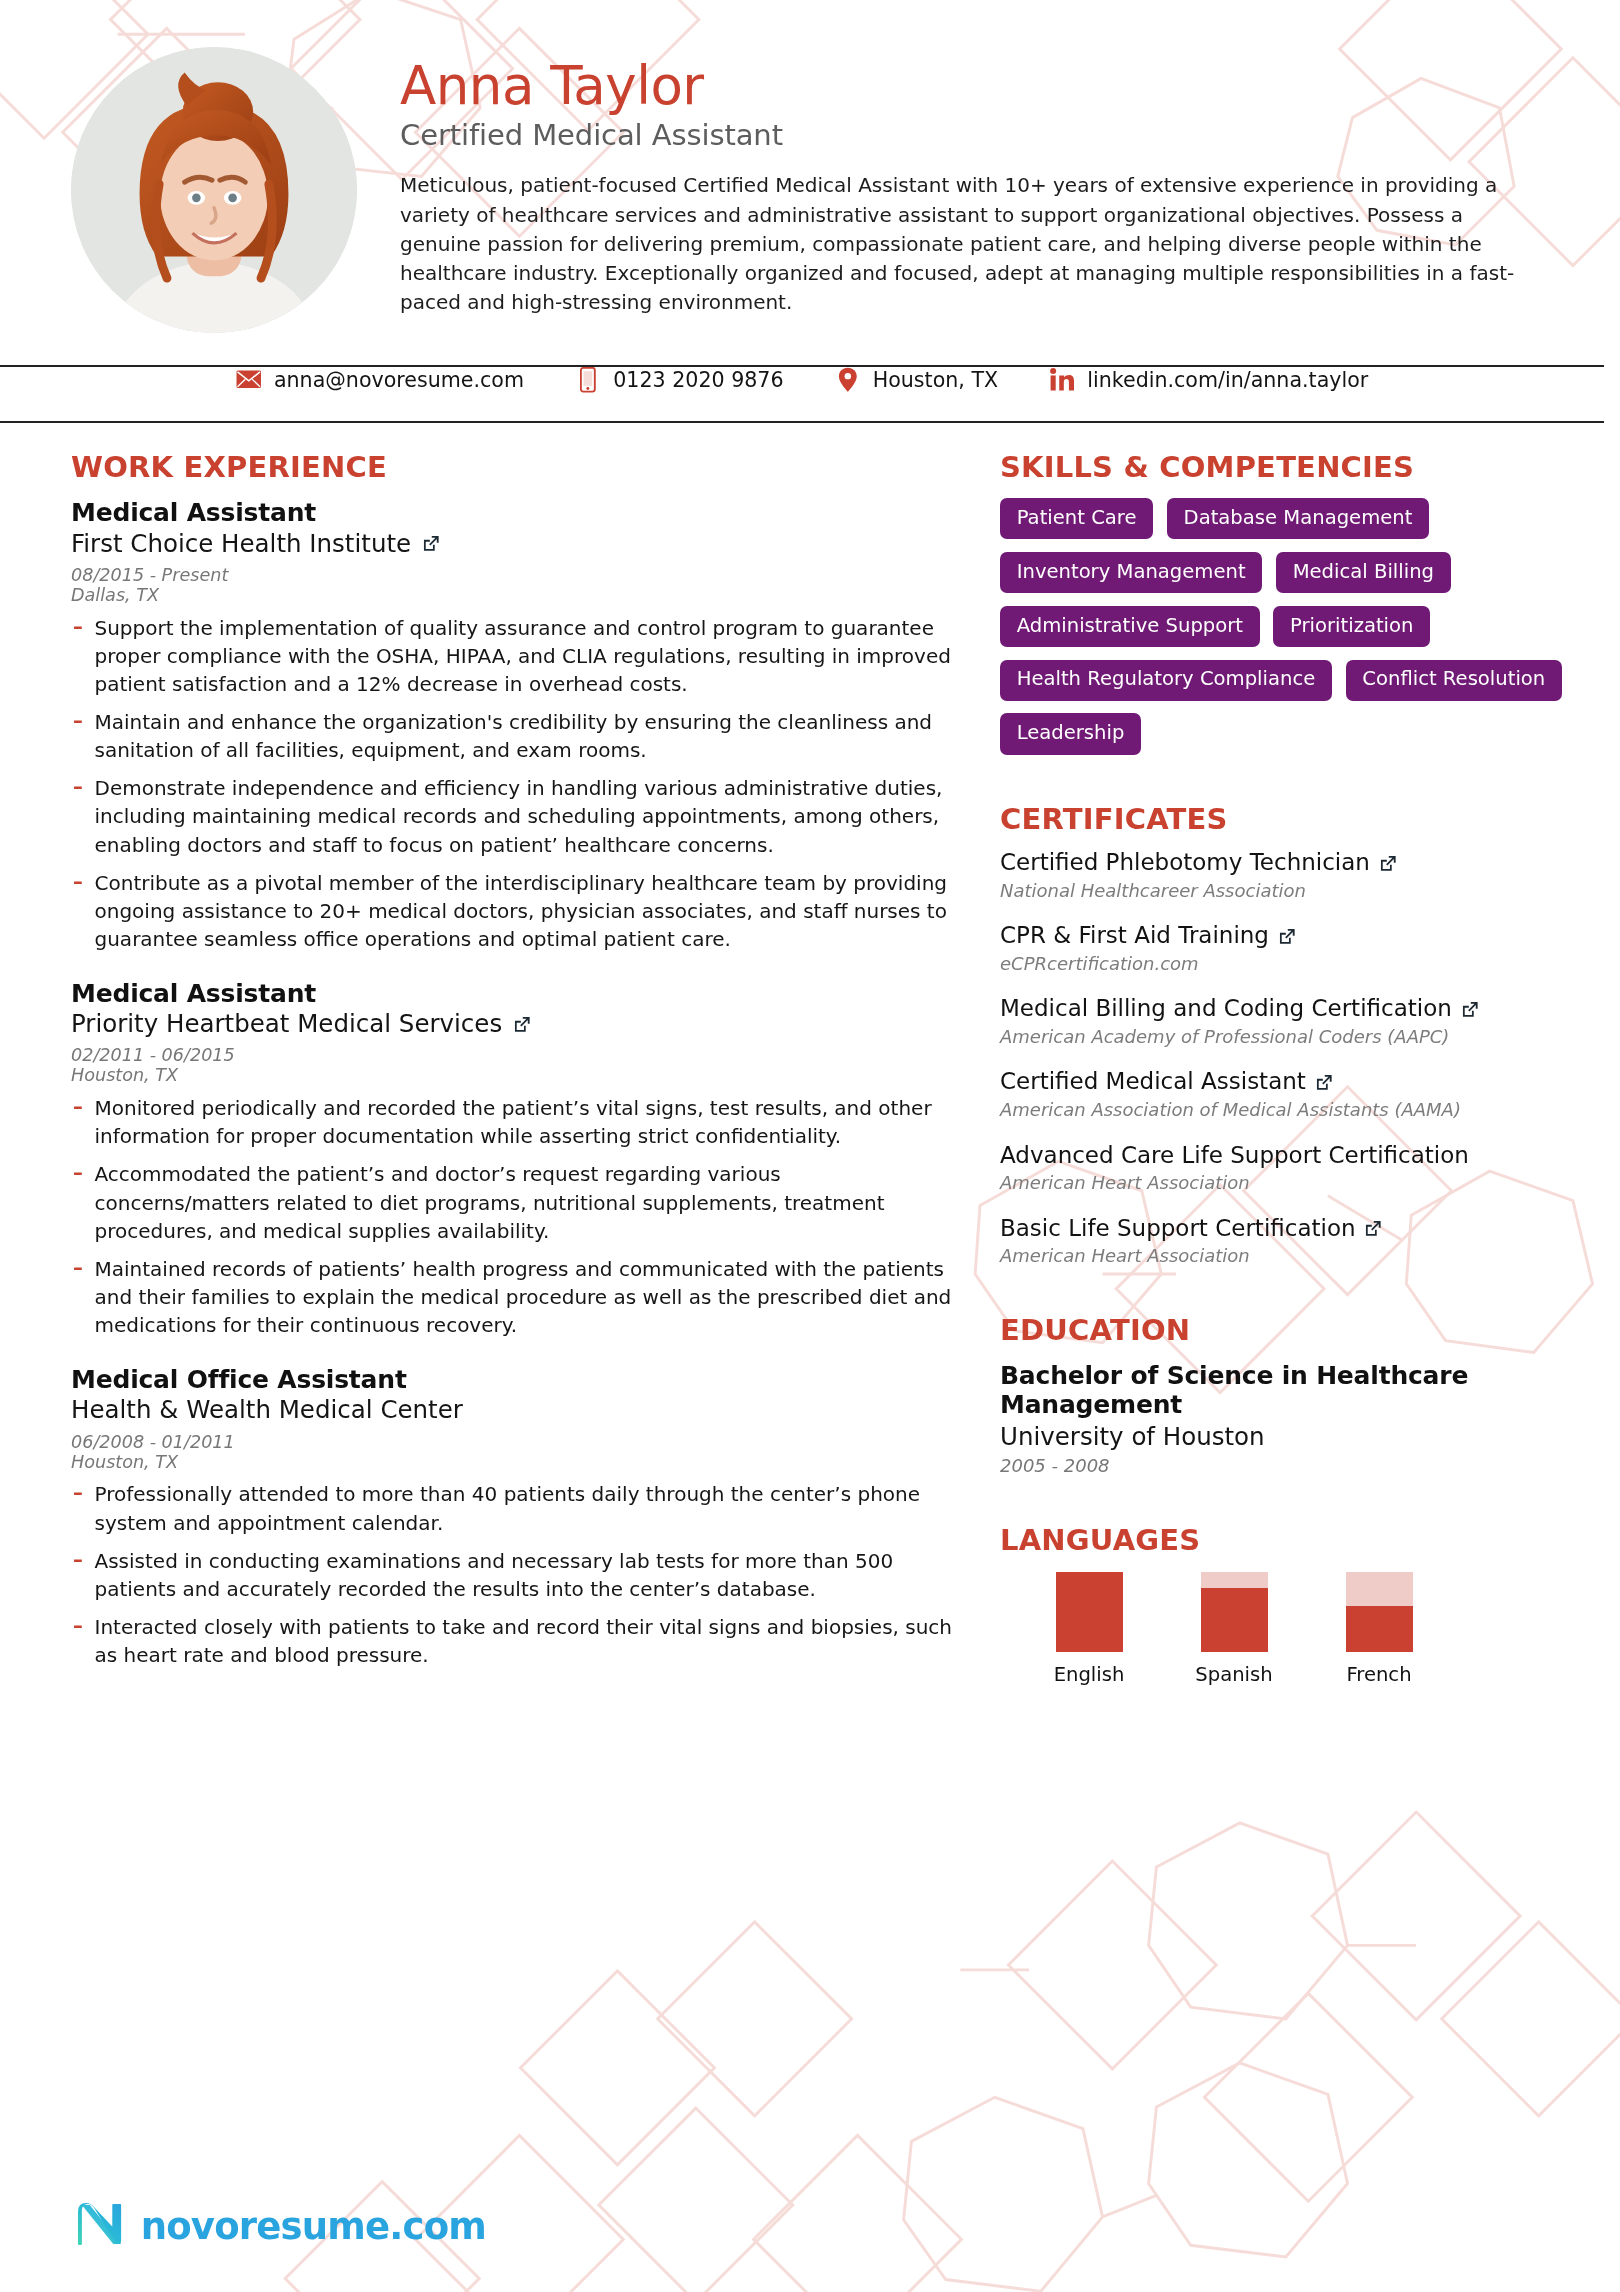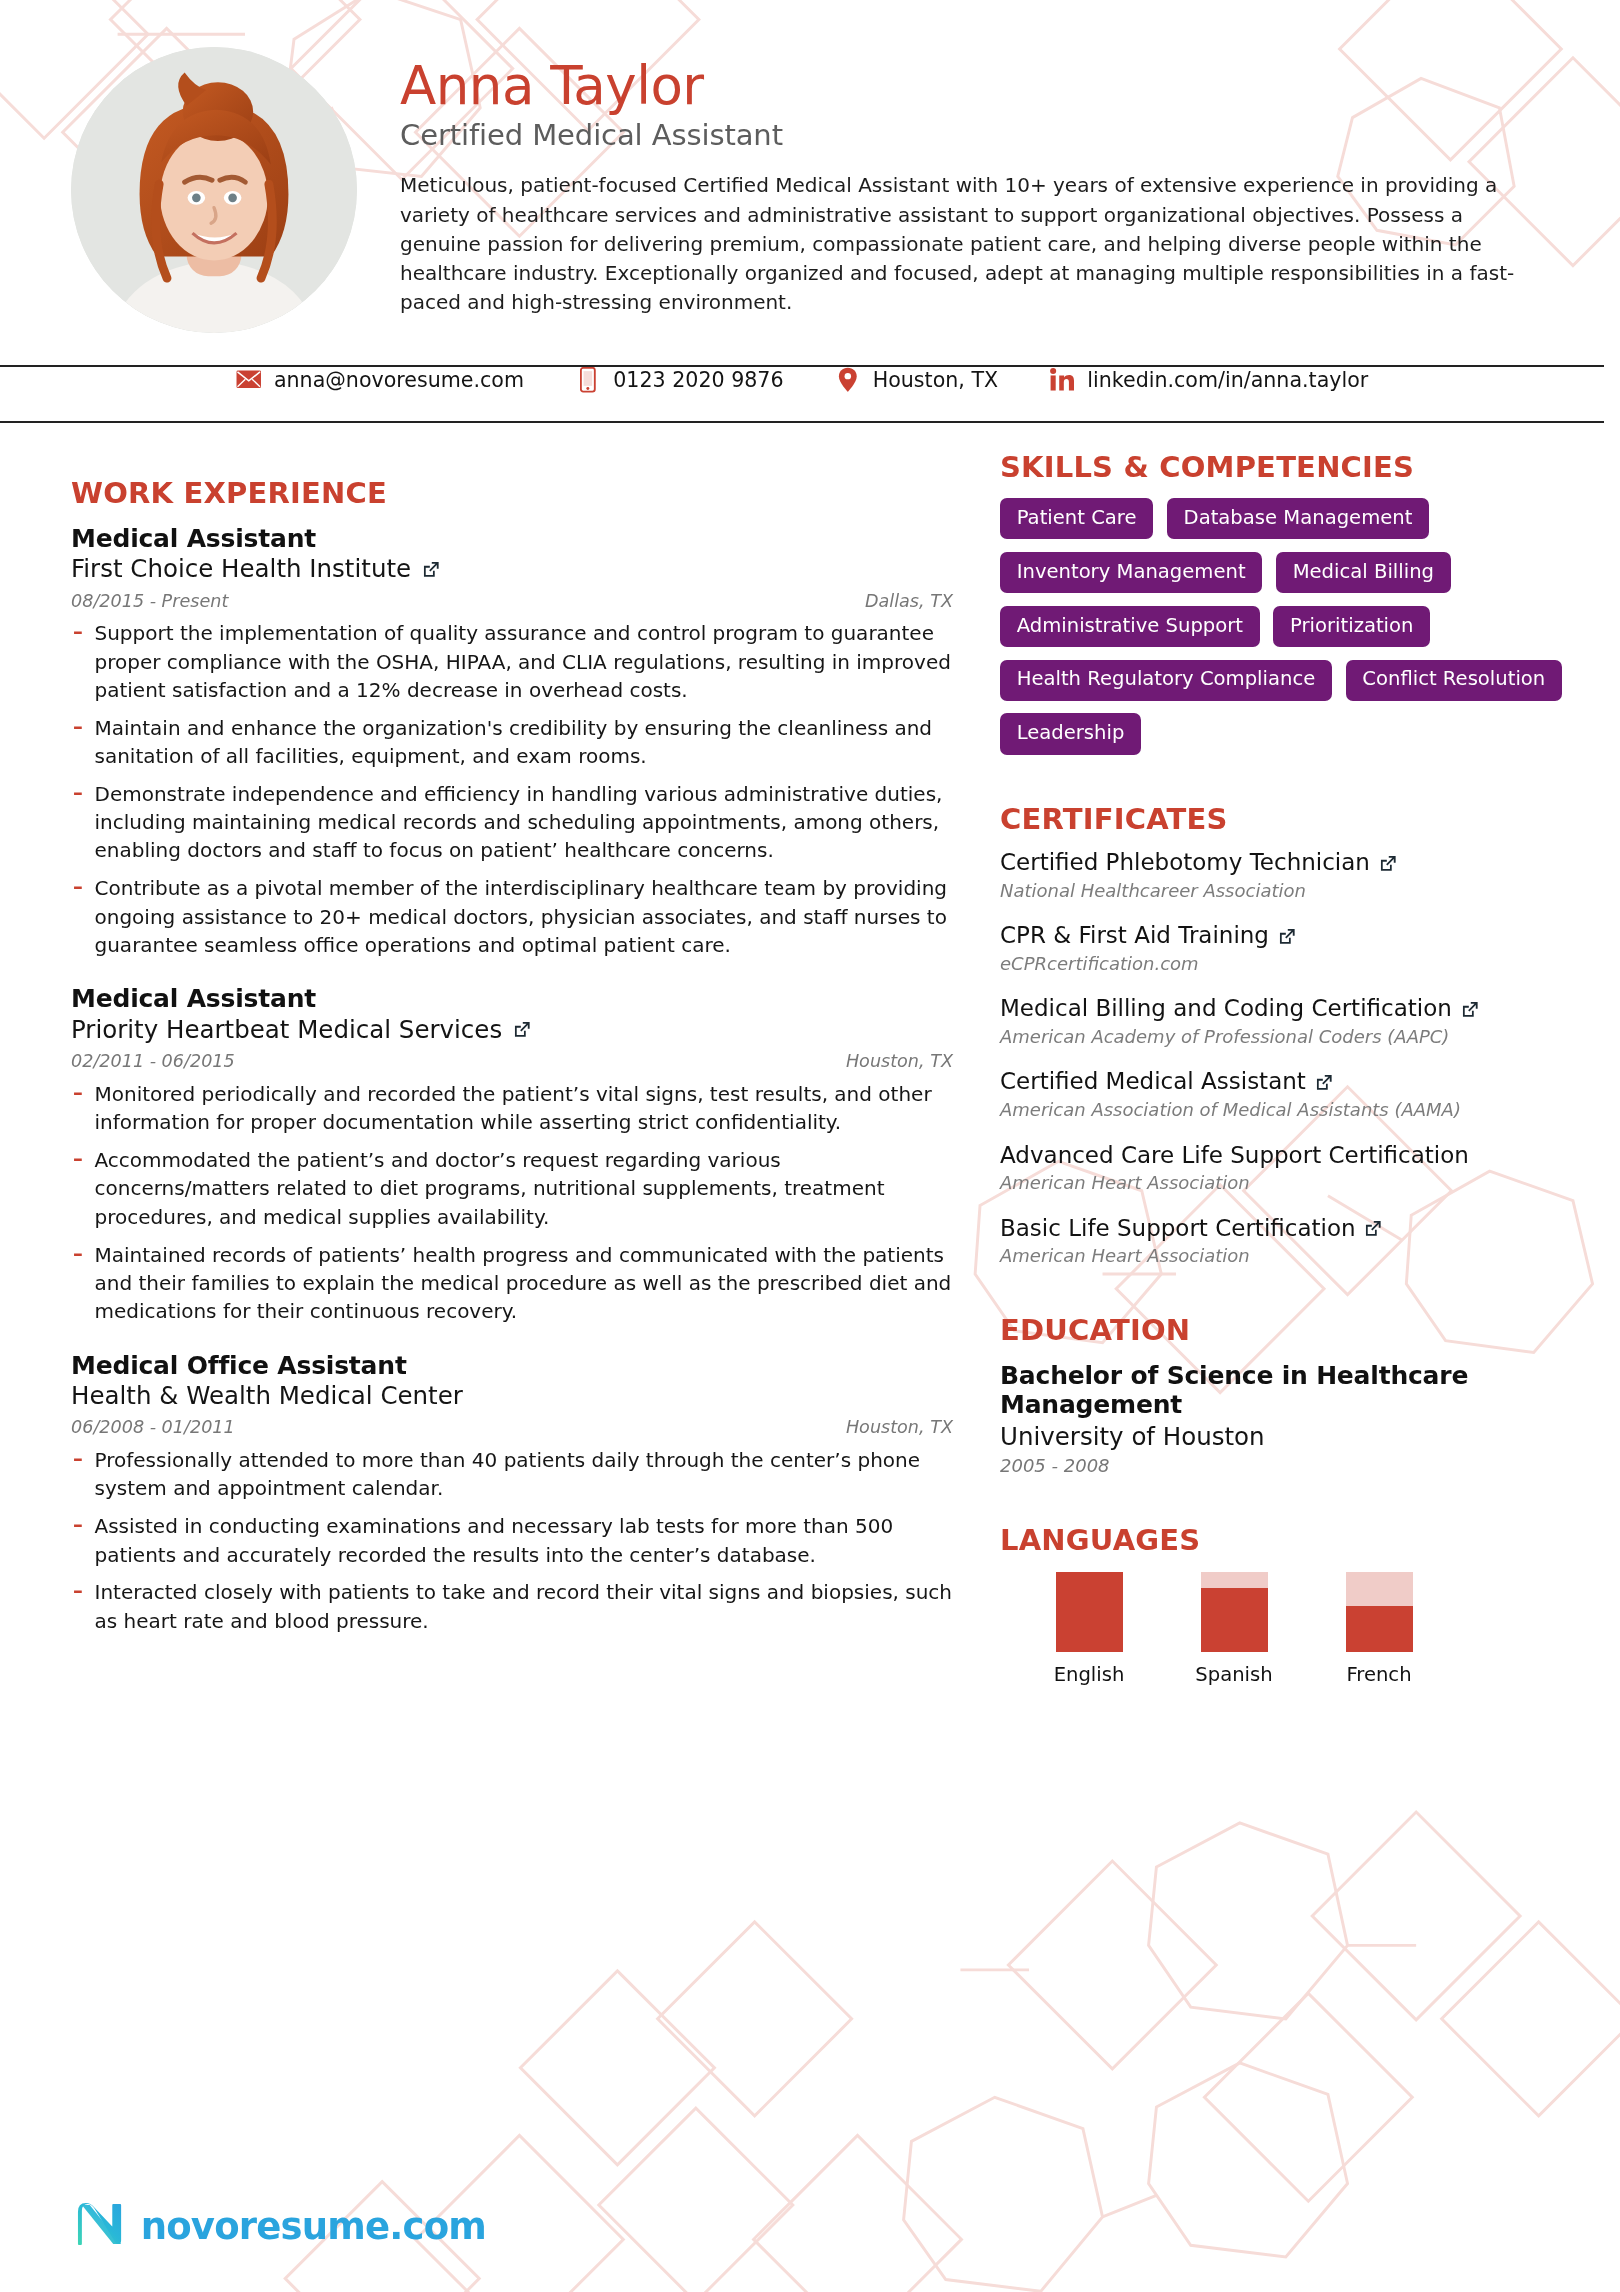--- a/index.html
+++ b/index.html
@@ -111,21 +111,21 @@
     height: 25.5px;
     flex: 0 0 25.5px;
   }
   .contact-icon svg { display: block; }
 
   
   .columns {
     display: flex;
     padding: 27.4px 57px 0 71px;
     gap: 47px;
-    align-items: center;
+    align-items: flex-start;
   }
   .col-left  { width: 882px; flex: 0 0 882px; }
   .col-right { width: 565px; flex: 0 0 565px; }
 
   .section-title {
     font-family: "DejaVu Sans", "Liberation Sans", sans-serif;
     font-size: 29px;
     font-weight: 700;
     color: #c9412f;
     letter-spacing: 0.2px;
@@ -153,20 +153,21 @@
     gap: 11px;
   }
   .job-meta {
     display: flex;
     justify-content: space-between;
     font-size: 17.6px;
     font-style: italic;
     color: #777;
     margin-top: 6.9px;
     margin-bottom: 8.8px;
+    flex-direction: column;
   }
 
   ul.bullets { list-style: none; }
   ul.bullets li {
     position: relative;
     padding-left: 23.5px;
     font-size: 20px;
     line-height: 1.41;
     color: #161616;
     margin-bottom: 9.8px;

